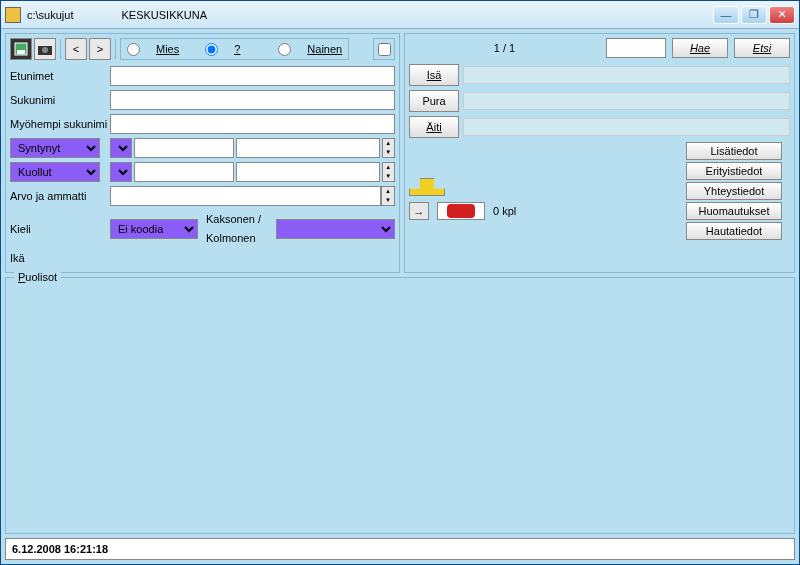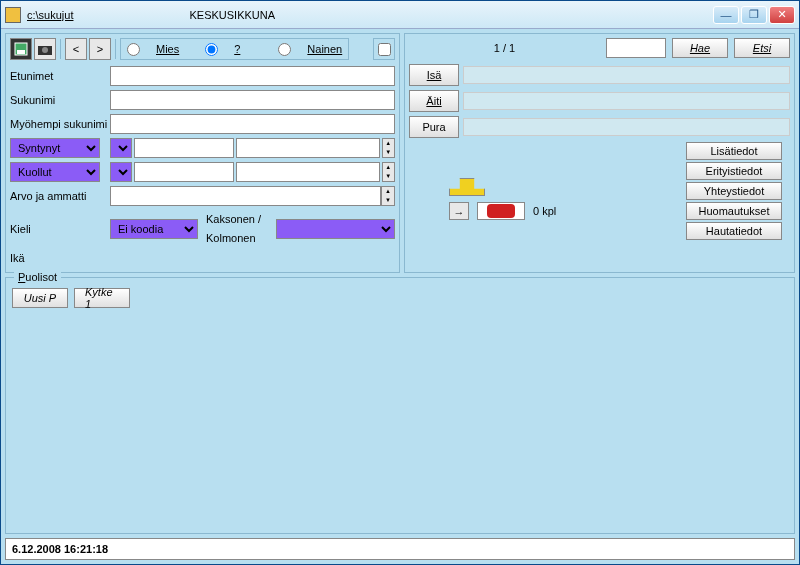--- a/index.html
+++ b/index.html
@@ -1,20 +1,20 @@
 <!DOCTYPE html>
 <html><head>
 <meta charset="utf-8">
 <style>
 * { box-sizing: border-box; margin: 0; padding: 0; font-family: Tahoma, sans-serif; font-size: 11px; }
 body { background: #fff; overflow: hidden; }
 .window { width: 800px; height: 565px; border: 1px solid #0a4a8a; background: #b8dff0; display: flex; flex-direction: column; }
 .titlebar { height: 28px; background: linear-gradient(#e8f4fb, #cde8f6); display: flex; align-items: center; padding: 0 4px; border-bottom: 1px solid #9ac; }
 .titlebar-icon { width: 16px; height: 16px; background: #f0c040; border: 1px solid #666; margin-right: 6px; }
-.titlebar-title { flex: 0 0 auto; margin-right: 116px; text-decoration: underline; }
+.titlebar-title { flex: 0 0 auto; margin-right: 48px; }
 .titlebar-title2 { flex: 0 0 auto; }
 .titlebar-spacer { flex: 1; }
 .winbtn { width: 26px; height: 18px; margin-left: 2px; border: 1px solid #fff; border-radius: 3px; display: flex; align-items: center; justify-content: center; font-family: Arial; font-size: 11px; cursor: pointer; }
 .winbtn.min, .winbtn.max, .winbtn.restore { background: linear-gradient(#d8ecf9, #a8d4ef); color: #2a5a8a; }
 .winbtn.close { background: linear-gradient(#f08080, #d04040); color: #fff; }
 .menubar { height: 22px; background: #b8dff0; display: flex; align-items: center; padding: 0 4px; gap: 8px; border-bottom: 1px solid #8ab8d0; }
 .menubar span { padding: 2px 4px; cursor: pointer; }
 .content { flex: 1; display: flex; flex-direction: column; padding: 4px; gap: 4px; }
 .top-row { display: flex; gap: 4px; }
 .left-panel { width: 395px; border: 1px solid #8ab8d0; background: #b8dff0; padding: 4px; }
@@ -40,21 +40,21 @@
 .spin div { flex: 1; background: #e8e8e8; font-size: 6px; text-align: center; line-height: 9px; cursor: pointer; }
 .right-top { display: flex; align-items: center; gap: 6px; margin-bottom: 6px; }
 .right-top-spacer { flex: 1; text-align: center; }
 .btn { height: 20px; padding: 0 10px; background: linear-gradient(#fff, #e0e0e0); border: 1px solid #888; cursor: pointer; display: flex; align-items: center; justify-content: center; font-style: italic; }
 .btn-wide { width: 56px; }
 .parent-row { display: flex; align-items: center; gap: 4px; margin-bottom: 4px; }
 .parent-btn { width: 50px; height: 22px; background: linear-gradient(#fff, #e0e0e0); border: 1px solid #888; cursor: pointer; display: flex; align-items: center; justify-content: center; }
 .parent-bar { flex: 1; height: 18px; border: 1px solid #ccc; background: #d0e8f0; }
 .info-buttons { position: absolute; right: 8px; display: flex; flex-direction: column; gap: 2px; }
 .info-btn { width: 96px; height: 18px; background: linear-gradient(#fff, #e0e0e0); border: 1px solid #888; cursor: pointer; display: flex; align-items: center; justify-content: center; font-size: 11px; }
-.right-body { position: relative; flex: 1; margin-left: 40px; }
+.right-body { position: relative; flex: 1; }
 .vehicle { width: 36px; height: 18px; display: inline-block; }
 .tractor { background: #f0d020; border: 1px solid #888; clip-path: polygon(0 60%, 30% 60%, 30% 0, 70% 0, 70% 60%, 100% 60%, 100% 100%, 0 100%); }
 .car { background: #d02020; border-radius: 4px; width: 28px; height: 14px; }
 .spouses-panel { border: 1px solid #8ab8d0; background: #b8dff0; padding: 6px; flex: 1; position: relative; }
 .spouses-label { position: absolute; top: -7px; left: 8px; background: #b8dff0; padding: 0 4px; font-size: 11px; }
 .statusbar { height: 22px; border: 1px solid #888; background: #fff; display: flex; align-items: center; padding: 0 6px; margin-top: auto; }
 .status-left { flex: 1; font-weight: bold; }
 .status-right { font-weight: bold; }
 .u { text-decoration: underline; }
 </style>
@@ -181,27 +181,27 @@
             </div>
         </div>
         <div class="parent-row">
             <div class="parent-btn">
               <span class="u">Isä</span>
             </div>
             <div class="parent-bar"></div>
           </div>
         <div class="parent-row">
             <div class="parent-btn">
-              <span class="u">Äiti</span>
+              <span>Pura</span>
             </div>
             <div class="parent-bar"></div>
           </div>
         <div class="parent-row">
             <div class="parent-btn">
-              <span>Pura</span>
+              <span class="u">Äiti</span>
             </div>
             <div class="parent-bar"></div>
           </div>
 
         <div class="right-body">
           <div class="info-buttons">
             <div class="info-btn">Lisätiedot</div>
             <div class="info-btn">Erityistiedot</div>
             <div class="info-btn">Yhteystiedot</div>
             <div class="info-btn">Huomautukset</div>
@@ -216,27 +216,19 @@
                 <span class="vehicle car"></span>
               </div>
             <span>0 kpl</span>
           </div>
         </div>
       </div>
     </div>
 
     <div class="spouses-panel">
       <div class="spouses-label"><span class="u">P</span>uolisot</div>
-      <div style="display:flex;gap:6px;margin-top:4px">
-        <div class="btn" style="width:56px">
-            <span>Uusi P</span>
-          </div>
-        <div class="btn" style="width:56px">
-            <span>Kytke 1</span>
-          </div>
-      </div>
     </div>
 
     <div class="statusbar">
       <div class="status-right">6.12.2008 16:21:18</div>
     </div>
   </div>
 </div>
 
 </body></html>

